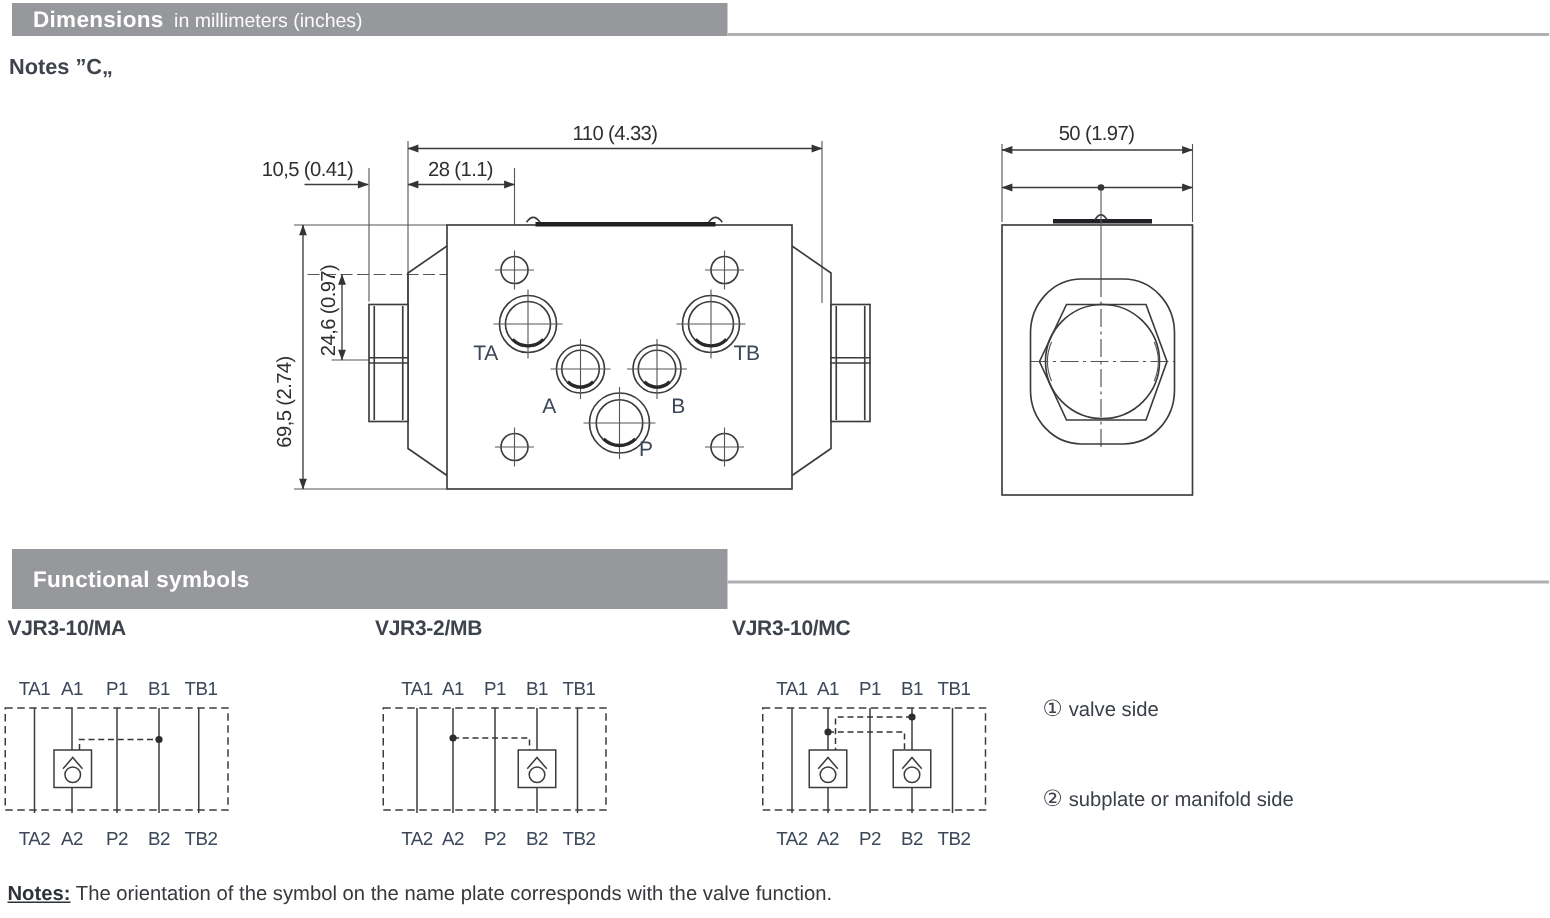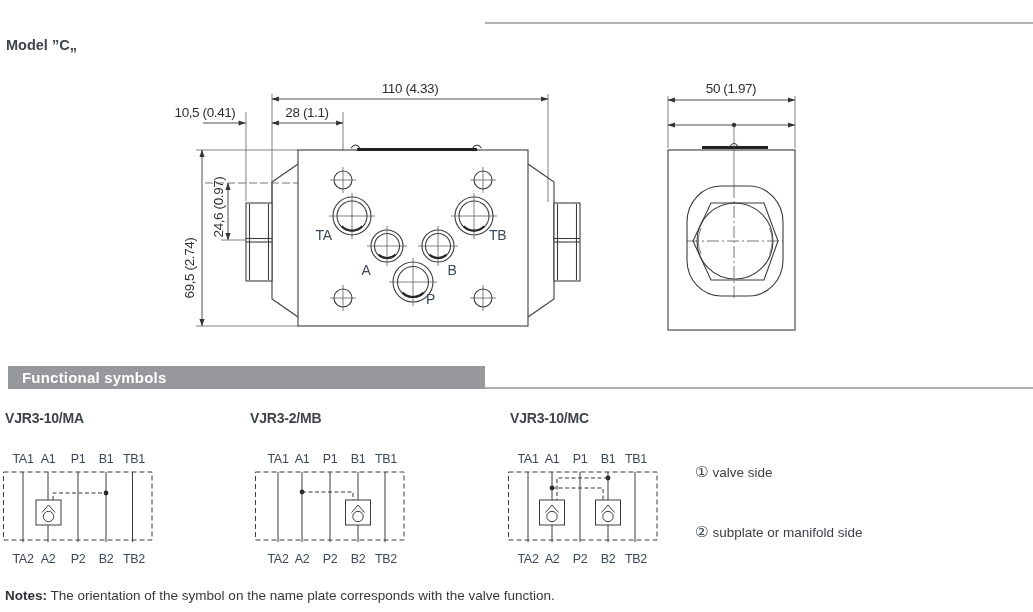--- a/index.html
+++ b/index.html
@@ -31,30 +31,34 @@
   .sbox  { stroke:#3b3c3e; stroke-width:1; fill:#ffffff; }
   text.dtext { font-size:13.5px; letter-spacing:-0.4px; fill:#2e2f31; font-family:"Liberation Sans","DejaVu Sans",sans-serif; }
   text.plabel { font-size:14px; fill:#3c4859; letter-spacing:-0.2px; font-family:"Liberation Sans","DejaVu Sans",sans-serif; }
   text.slabel { font-size:12.5px; fill:#3c4859; letter-spacing:-0.3px; font-family:"Liberation Sans","DejaVu Sans",sans-serif; }
 
   .legend-item { position:absolute; left:695px; display:flex; align-items:center; color:#3a3f47; }
   .legend-item .mk { font-size:15px; color:#3f444c; }
   .legend-item .tx { font-size:13.5px; margin-left:4px; color:#3a3f47; }
 
   .notes { position:absolute; left:5px; top:588px; font-size:13.5px; color:#36383c; }
-  .notes .nl { font-weight:bold; color:#2f3236; }
+  .notes .nl { font-weight:bold; color:#2f3236;text-decoration:underline; }
 </style>
 </head>
 <body>
 
 <div class="page">
 
+  <div class="secbar" style="top:2px;">
+    <span class="t1">Dimensions</span>
+    <span class="t2">in millimeters (inches)</span>
+  </div>
   <div class="barline" style="top:22px;"></div>
 
-  <div class="model-title">Model ”C„</div>
+  <div class="model-title">Notes ”C„</div>
 
   <svg width="1033" height="360" viewBox="0 0 1033 360" style="top:0;">
     <defs>
       <marker id="ah" viewBox="0 0 10 10" refX="9.6" refY="5" markerWidth="11" markerHeight="8" orient="auto-start-reverse">
         <path d="M0,1.4 L10,5 L0,8.6 z" fill="#333437"></path>
       </marker>
     </defs>
 
     <g>
 
@@ -179,28 +183,28 @@
       <line class="cdot" x1="734" y1="186" x2="734" y2="299"></line>
       <line class="cdot" x1="687" y1="241" x2="783" y2="241"></line>
 
       <rect class="ln" x="687" y="186" width="96" height="110" rx="34" ry="36"></rect>
       <polygon class="ln" points="693,241 711,203 764,203 778,241 764,280 711,280"></polygon>
       <circle class="ln" cx="735" cy="241" r="38"></circle>
       <path class="thin" d="M701,228 q-5.5,13 0,26 M769.5,228 q5.5,13 0,26"></path>
     </g>
   </svg>
 
-  <div class="secbar" style="top:366px; height:23px;">
+  <div class="secbar" style="top:366px; height:40px;">
     <span class="t1">Functional symbols</span>
   </div>
   <div class="barline" style="top:387px;"></div>
 
   <div class="sym-title" style="left:5px;">VJR3-10/MA</div>
   <div class="sym-title" style="left:250px;">VJR3-2/MB</div>
-  <div class="sym-title" style="left:510px;">VJR3-10/MC</div>
+  <div class="sym-title" style="left:488px;">VJR3-10/MC</div>
 
   <svg width="1033" height="140" viewBox="0 440 1033 140" style="top:440px;">
 
     <g>
       <text class="slabel" x="23" y="463" text-anchor="middle">TA1</text>
       <text class="slabel" x="48" y="463" text-anchor="middle">A1</text>
       <text class="slabel" x="78" y="463" text-anchor="middle">P1</text>
       <text class="slabel" x="106" y="463" text-anchor="middle">B1</text>
       <text class="slabel" x="134" y="463" text-anchor="middle">TB1</text>
       <line class="sline" x1="23" y1="472" x2="23" y2="542"></line>

